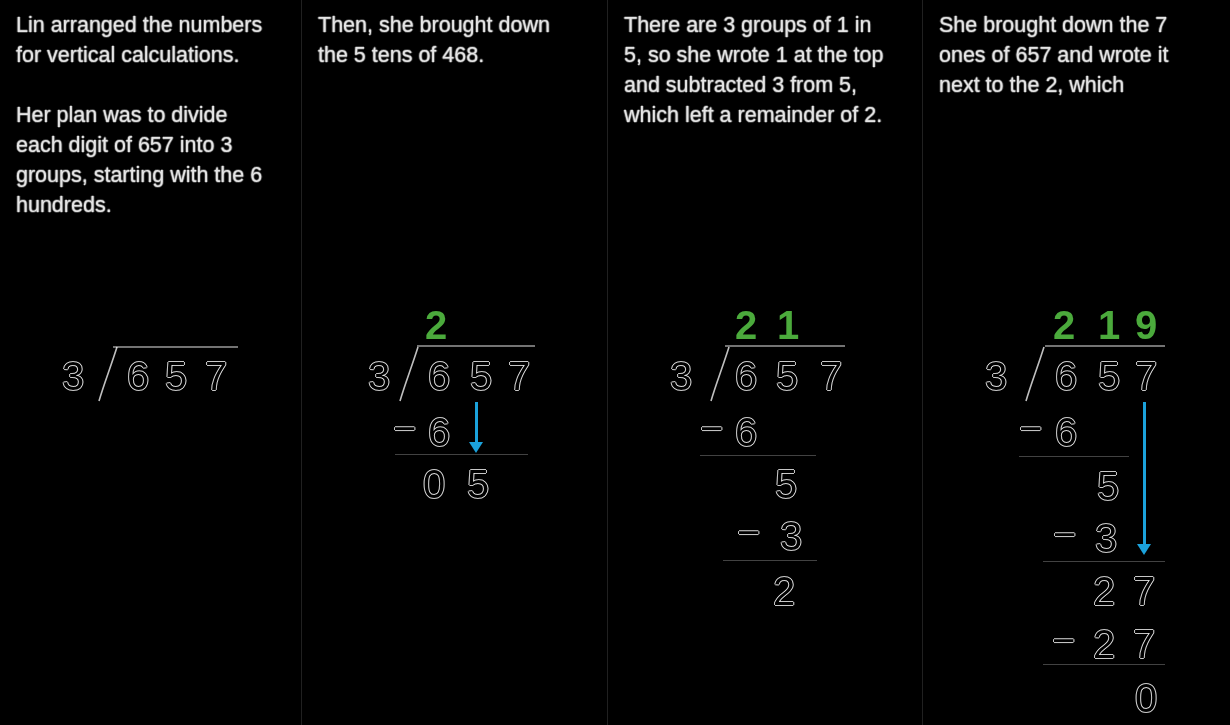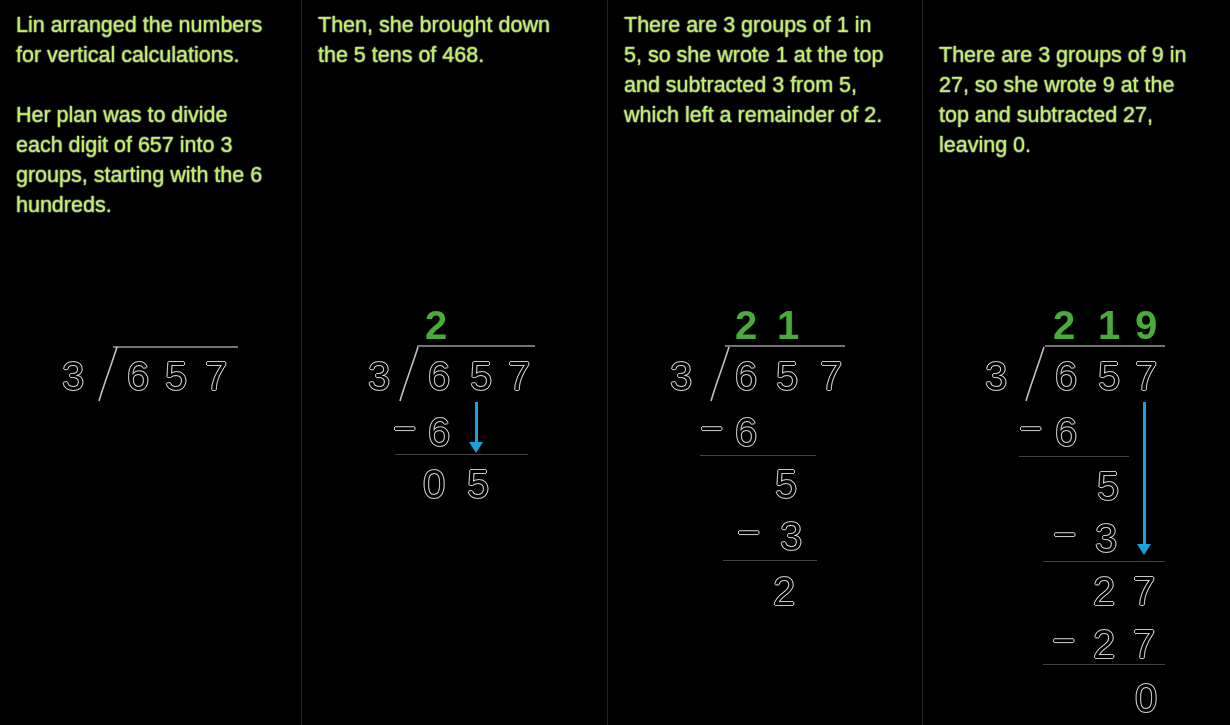--- a/index.html
+++ b/index.html
@@ -14,21 +14,21 @@
   .divider {
     position: absolute; top: 0; bottom: 0; width: 1px;
     background: #202020;
   }
   .panel { position: absolute; top: 0; height: 725px; }
   .text-block { position: absolute; top: 10px; left: 16px; right: 8px; }
   .text-block p {
     margin: 0 0 30px 0;
     font-size: 21.5px; line-height: 30px; font-weight: 400;
     white-space: pre-line;
-    color: #bef264;
+    color: #e5e5e5;
     text-shadow:
       -1px 0 0 rgba(255,255,255,0.24), 1px 0 0 rgba(255,255,255,0.24),
       0 -1px 0 rgba(255,255,255,0.24), 0 1px 0 rgba(255,255,255,0.24);
   }
   .text-block p.extra-gap { margin-top: 30px; }
   .digit {
     position: absolute;
     font-size: 40px; line-height: 40px; font-weight: 400;
     color: #000;
     text-shadow:
@@ -143,24 +143,23 @@
       <span class="digit" style="left:167px;top:464px">5</span>
       <span class="digit" style="left:129px;top:512px">−</span>
       <span class="digit" style="left:172px;top:516px">3</span>
       <div class="rule" style="left:115px;top:560px;width:94px"></div>
       <span class="digit" style="left:165px;top:571px">2</span>
     </div>
   </section>
 
   <section class="panel" style="left:923px;width:307px">
     <div class="text-block">
-      <p class="extra-gap">There are 3 groups of 9 in
-27, so she wrote 9 at the
-top and subtracted 27,
-leaving 0.</p>
+      <p>She brought down the 7
+ones of 657 and wrote it
+next to the 2, which</p>
     </div>
     <div>
       <span class="digit green" style="left:130px;top:305px">2</span>
       <span class="digit green" style="left:175px;top:305px">1</span>
       <span class="digit green" style="left:212px;top:305px">9</span>
       <span class="digit" style="left:62px;top:356px">3</span>
       <svg class="slash" style="left:101px;top:346px" width="22" height="56" viewBox="0 0 22 56">
         <path d="M20 1 C14 20 7 38 2 55" fill="none" stroke="rgba(255,255,255,0.75)" stroke-width="1.6"></path>
       </svg>
       <div class="vinculum" style="left:122px;top:345px;width:120px"></div>

